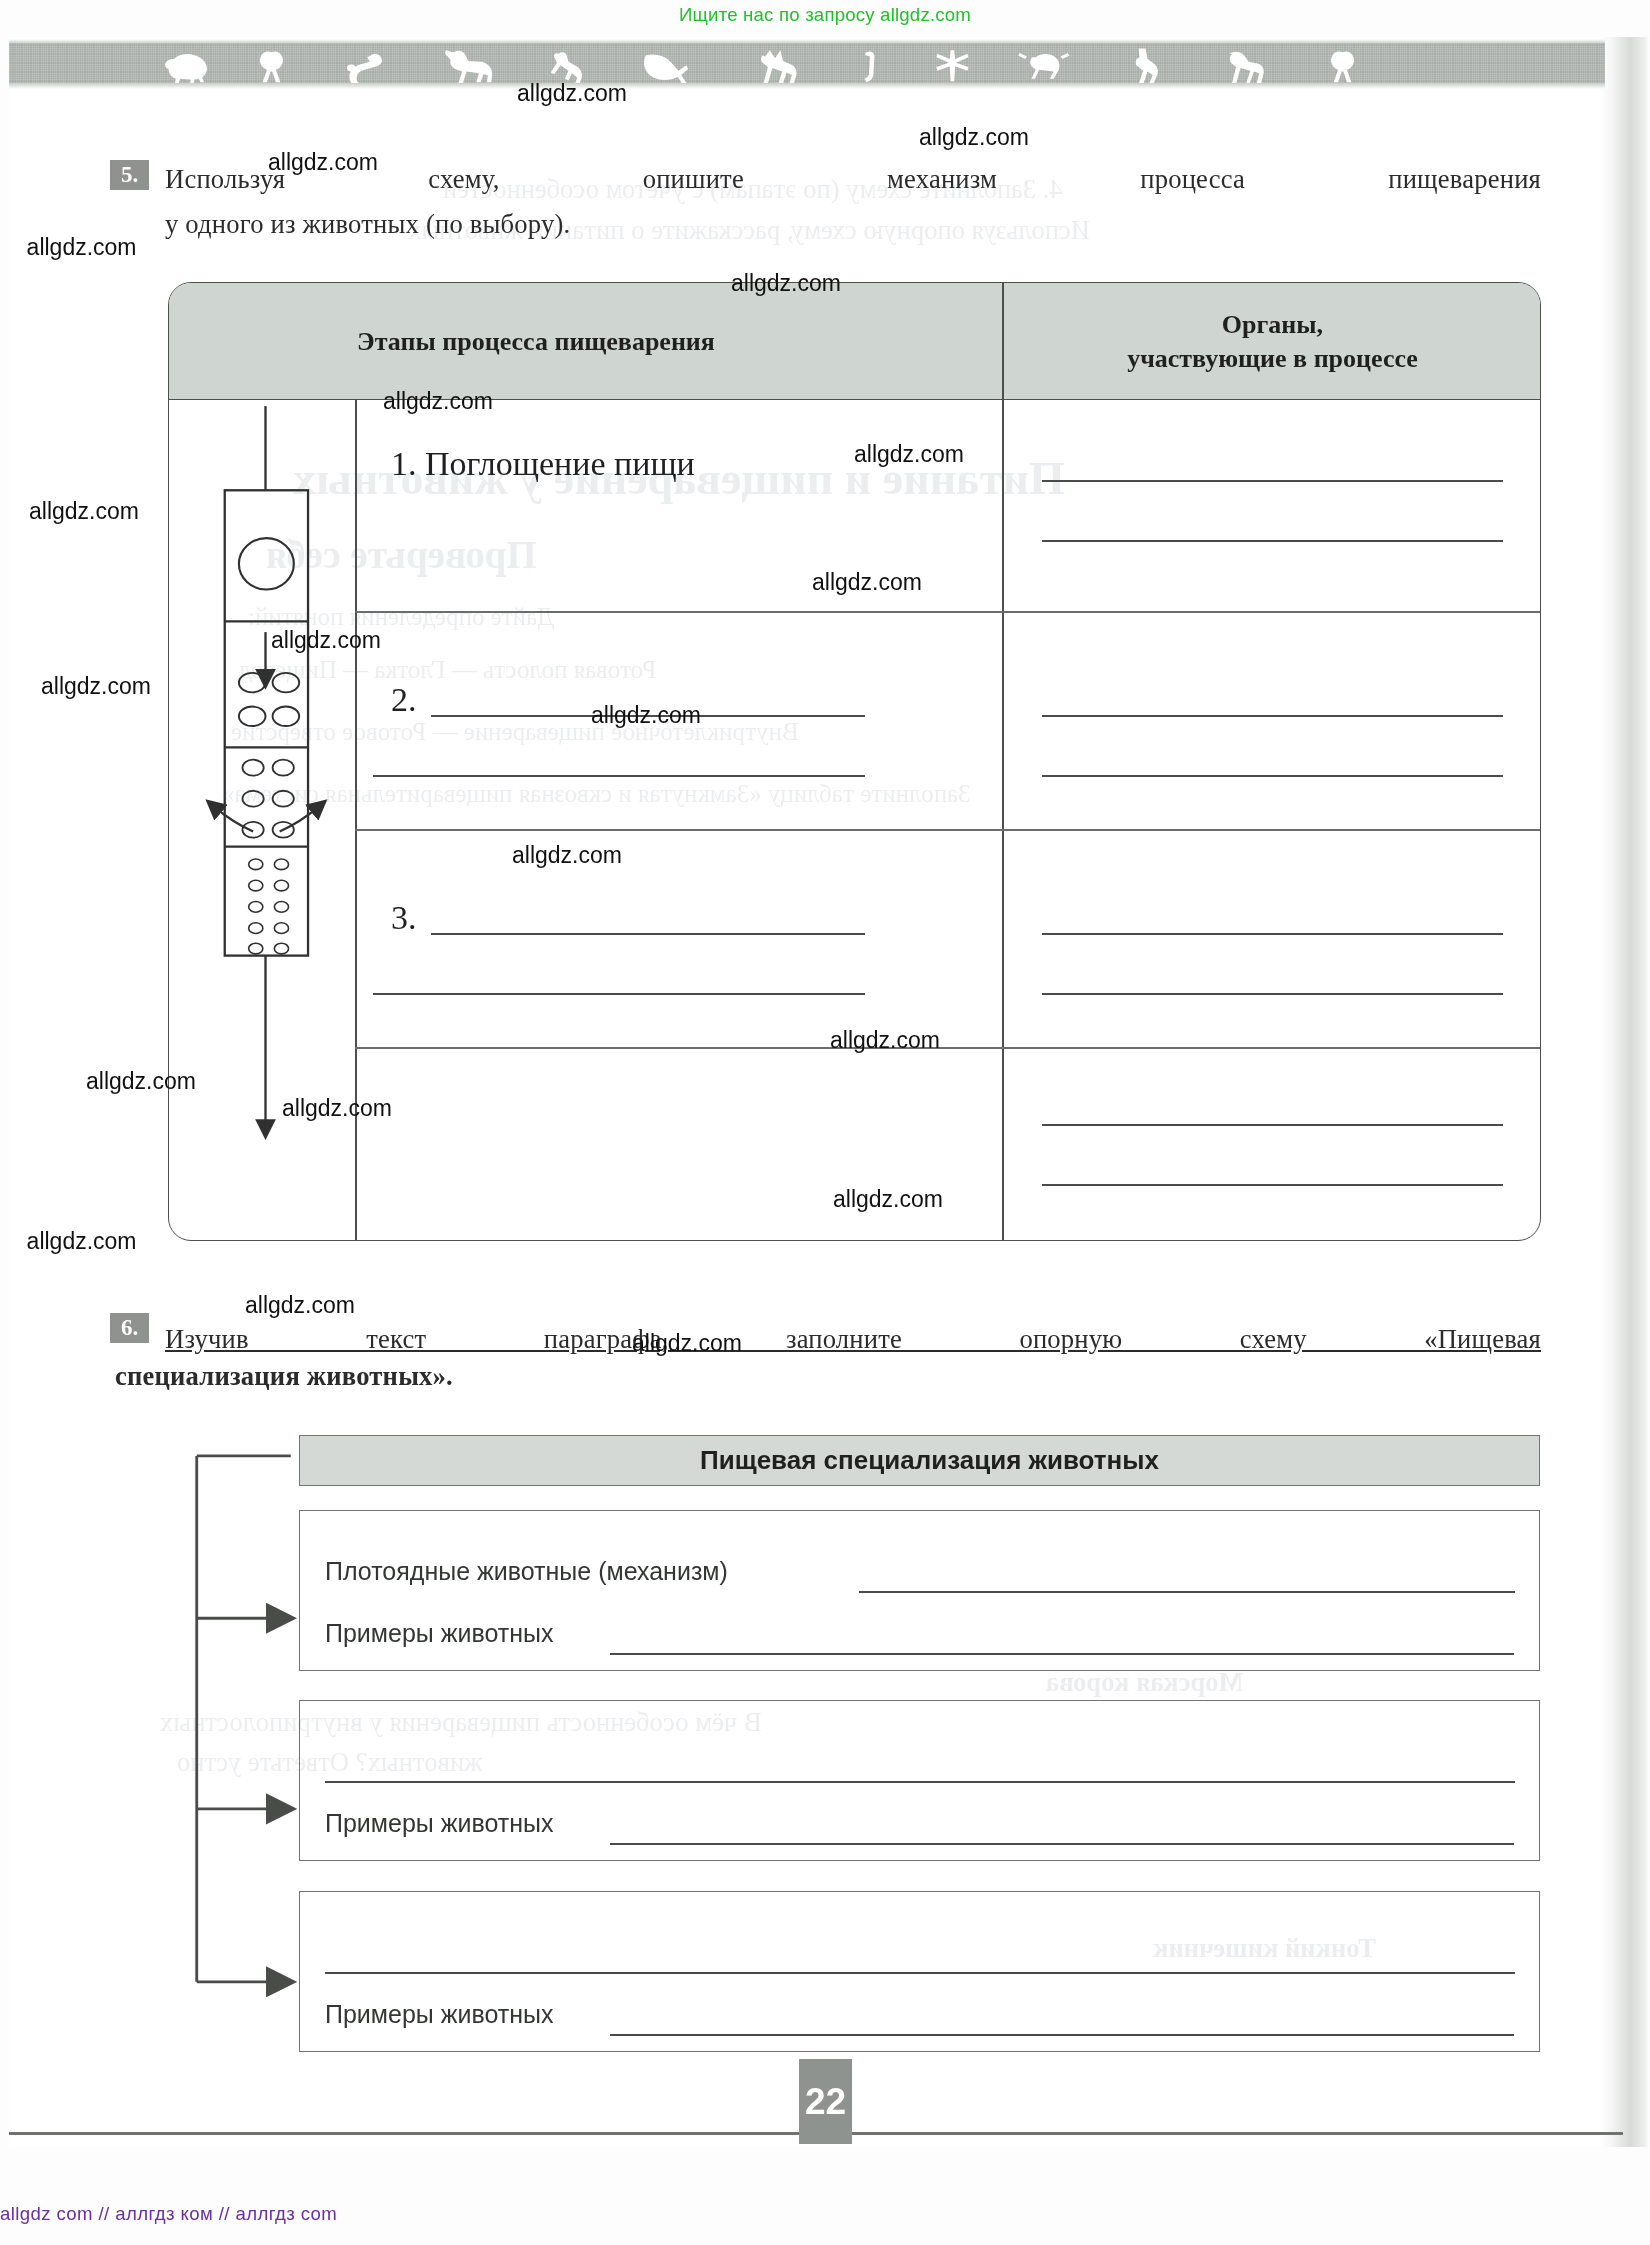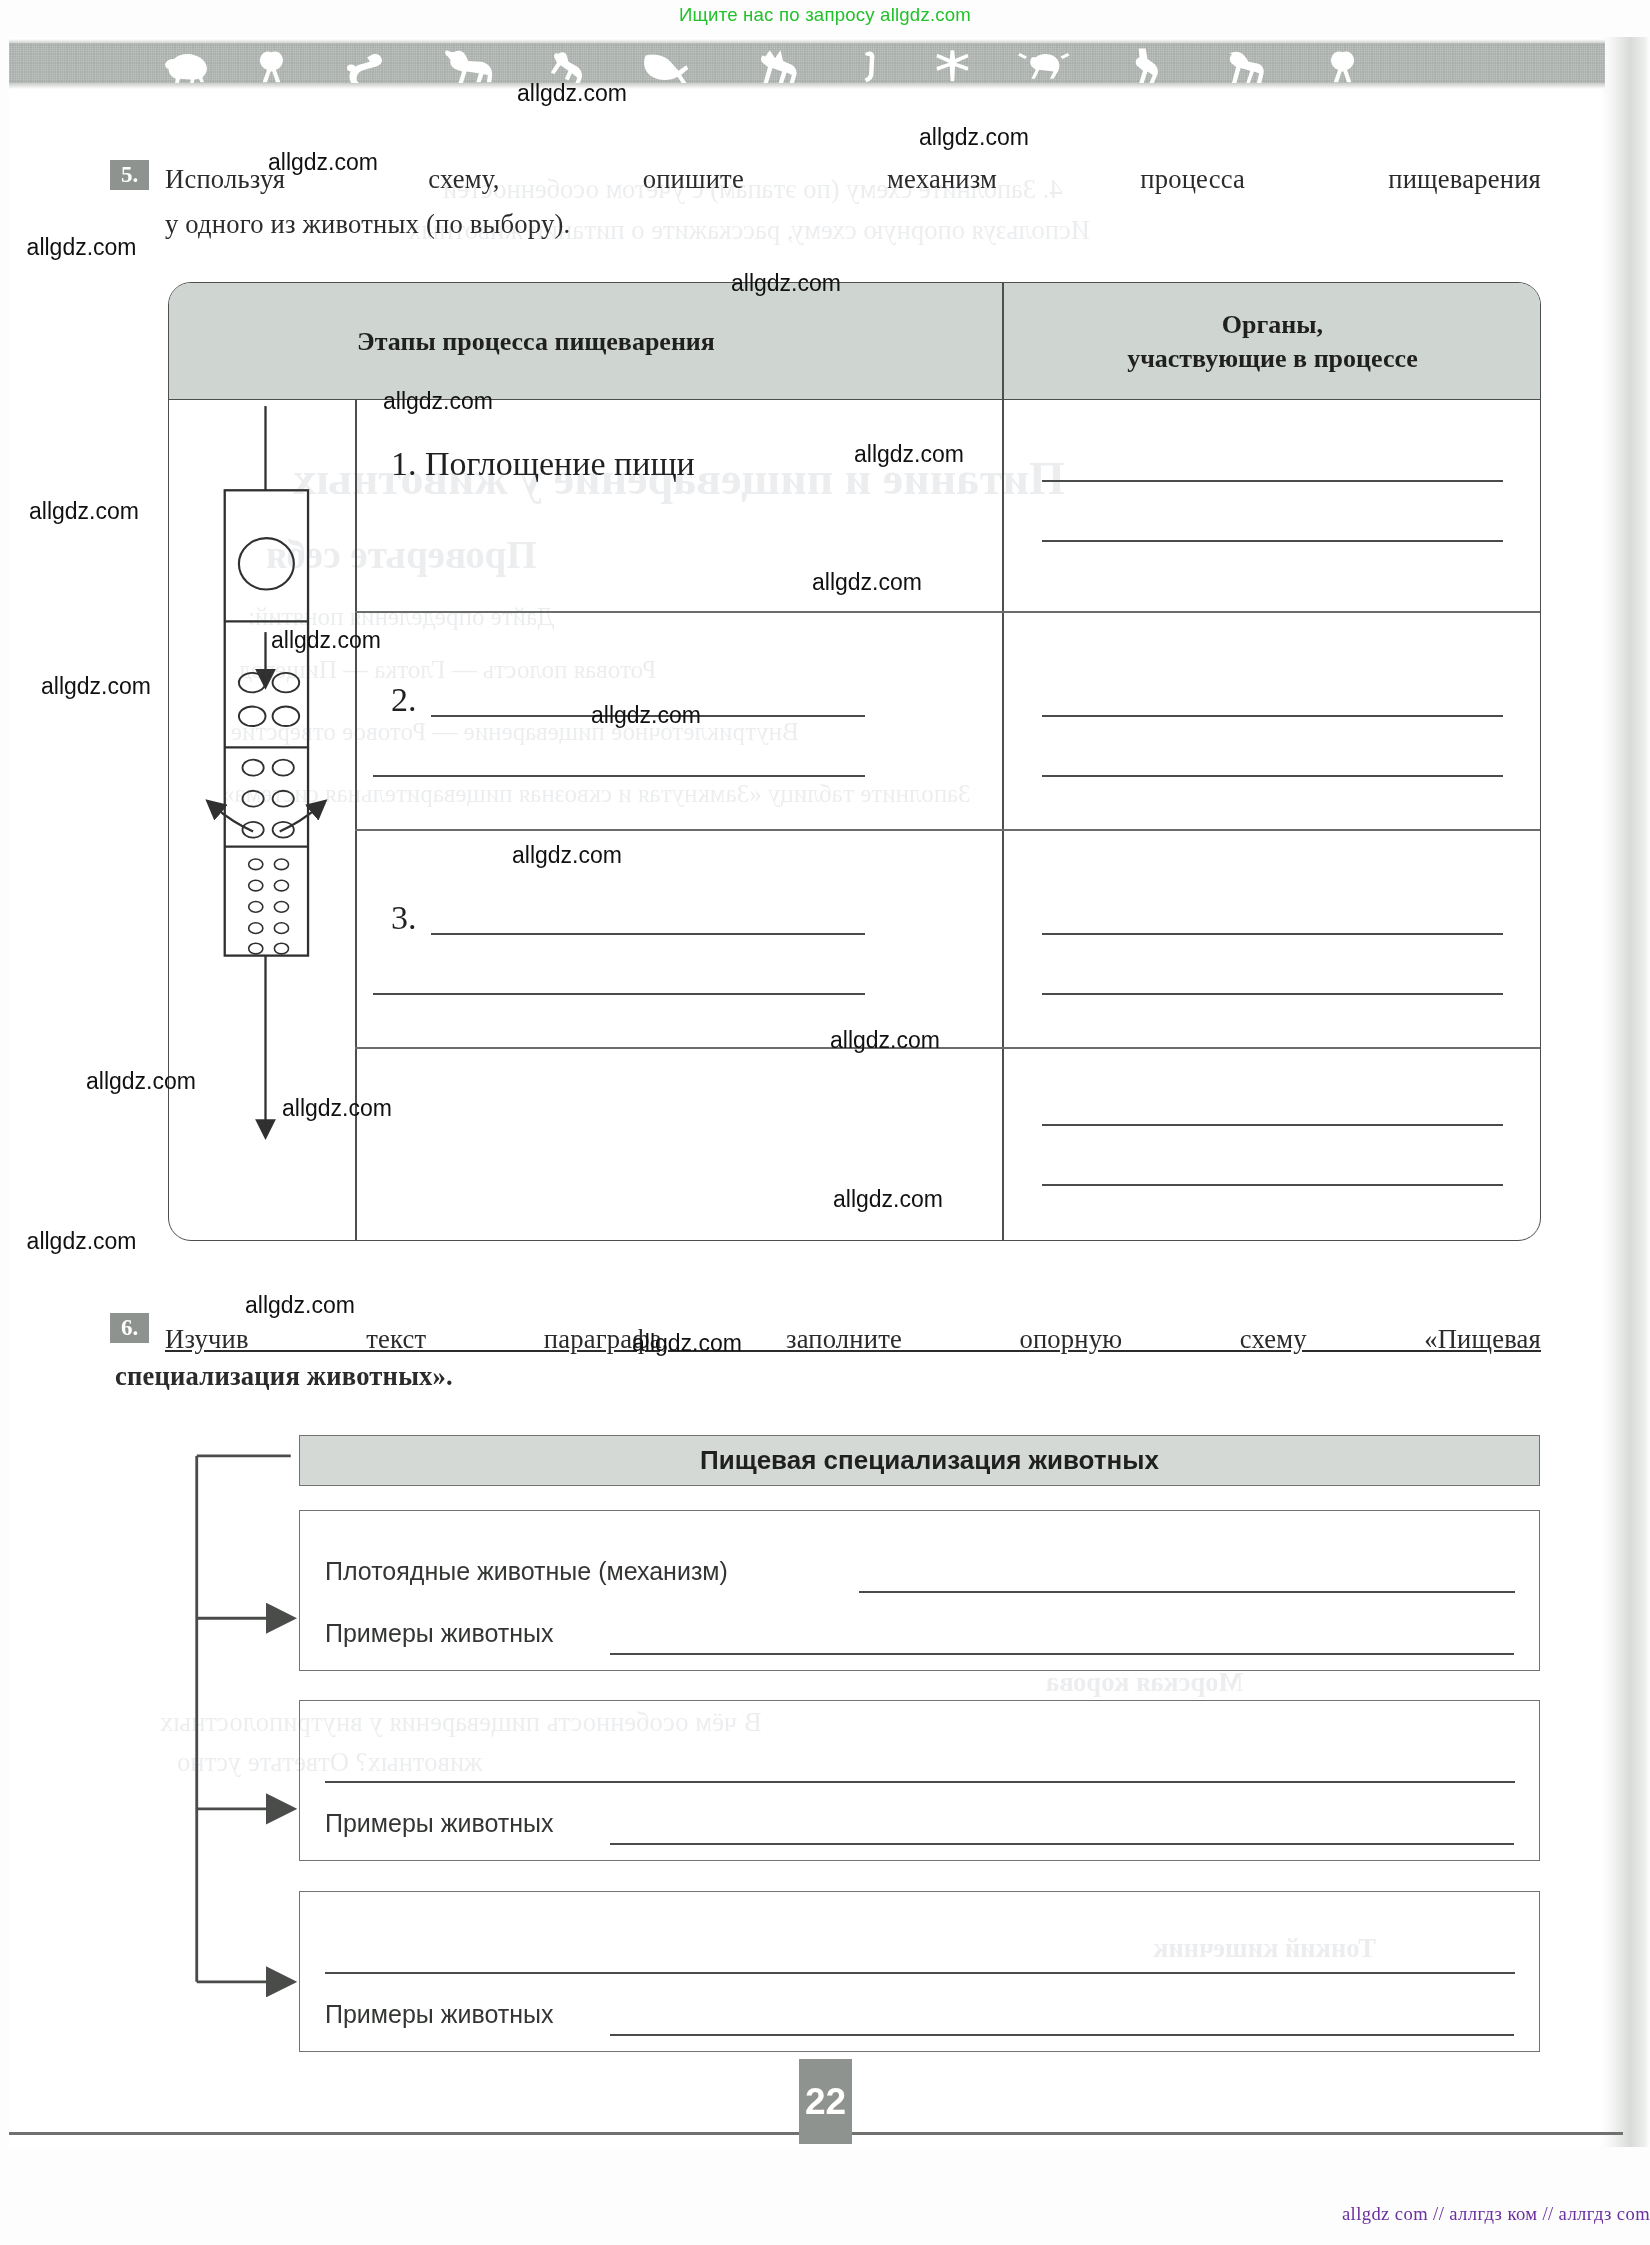--- a/index.html
+++ b/index.html
@@ -171,22 +171,22 @@
     background: #8f938f; color: #ffffff;
     font-family: "Liberation Sans", sans-serif;
     font-weight: bold; font-size: 37px;
     display: flex; align-items: center; justify-content: center;
   }
   .rule-l { position:absolute; left:8.9px; top:2132px; width:790px; height:2.7px; background:#6f726f; }
   .rule-r { position:absolute; left:852px; top:2132px; width:771px; height:2.7px; background:#6f726f; }
 
   .footer-note {
     position: absolute; left: 0; top: 2203px; width: 1650px;
-    text-align: right;
-    font-family: Liberation Serif, serif;
+    text-align: left;
+    font-family: Liberation Sans, sans-serif;
     font-size: 18.6px; color: #6b2f9e;
     letter-spacing: 0.4px;
   }
 
   
   .wm {
     position: absolute;
     font-family: "Liberation Sans", sans-serif;
     font-size: 23px; color: #111111;
     white-space: nowrap;

